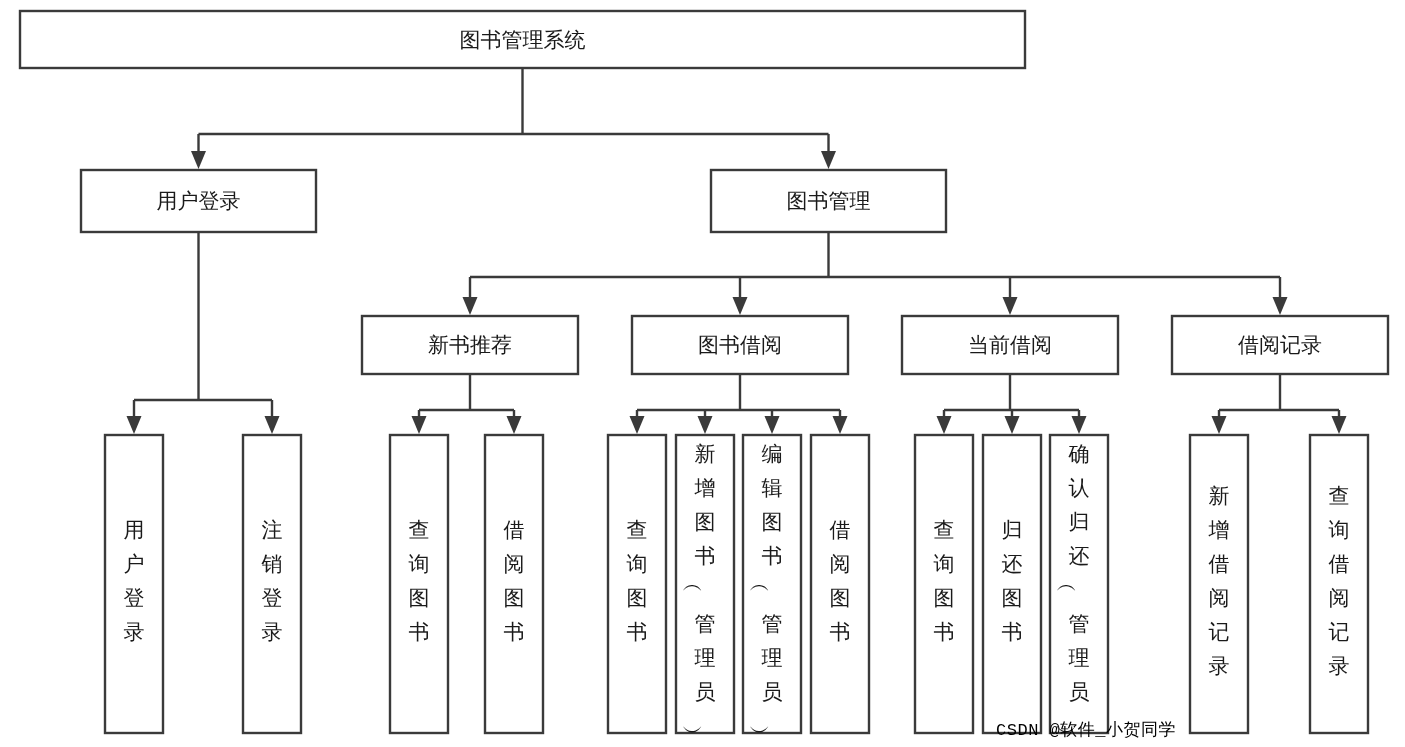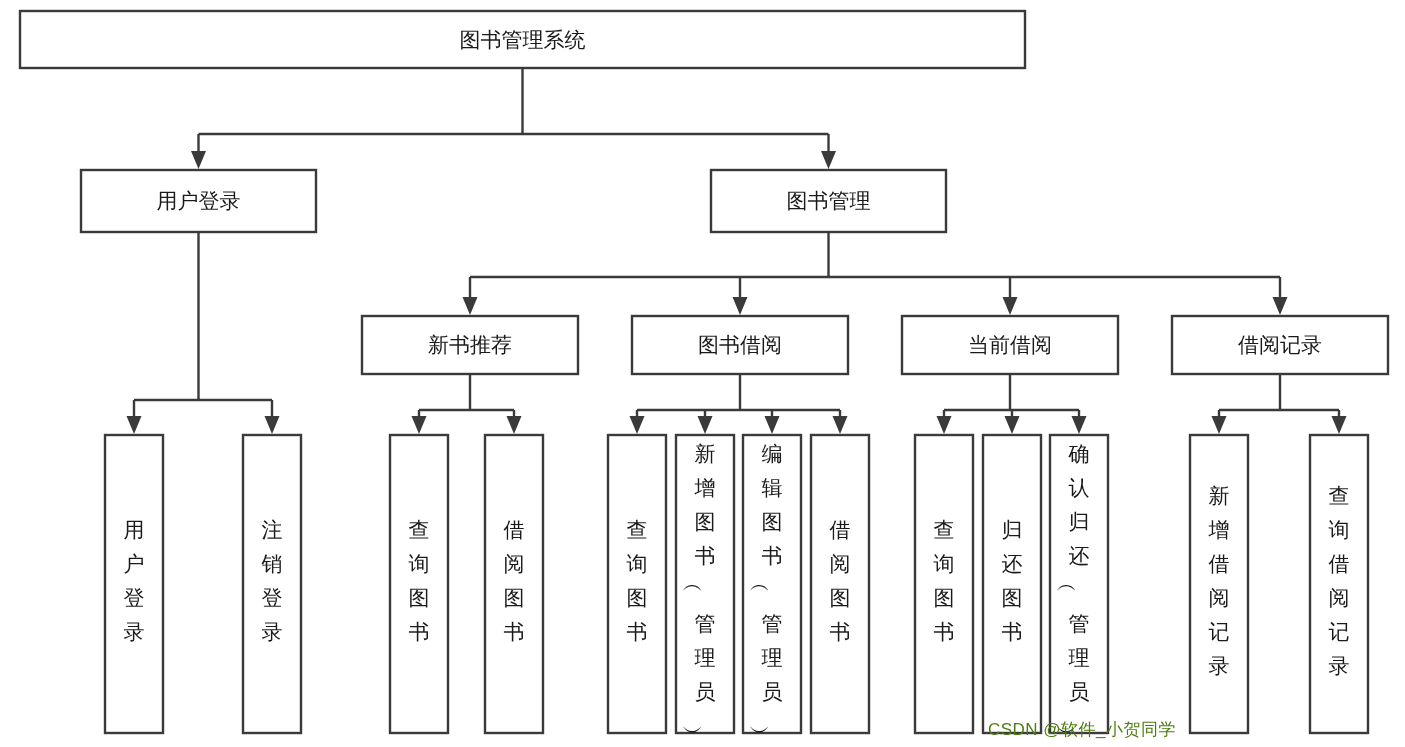--- a/index.html
+++ b/index.html
@@ -34,23 +34,23 @@
   .node-label-vertical{
     fill:#1a1a1a;
     font-family:"DejaVu Sans","Liberation Sans",sans-serif;
     font-size:21px;
     text-anchor:middle;
   }
   .watermark{
     position:absolute;
     right:14px;
     bottom:6px;
-    color:#4d7c0f;
+    color:#000000;
     font-size:17px;
-    font-family:Liberation Sans, sans-serif;
+    font-family:Liberation Mono, monospace;
     letter-spacing:0.5px;
     white-space:nowrap;
     user-select:none;
   }
 </style>
 </head>
 <body>
 
 <div id="diagram-root">
   <svg class="diagram-canvas" viewBox="0 0 1405 747">

